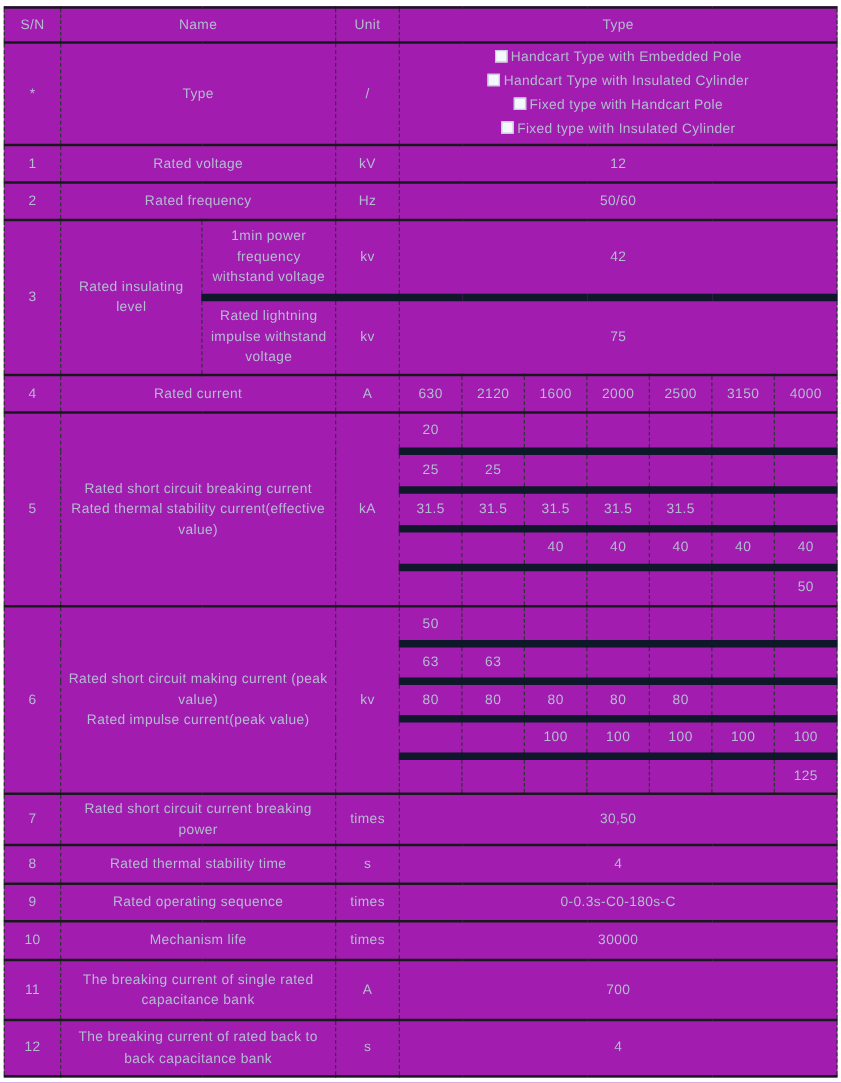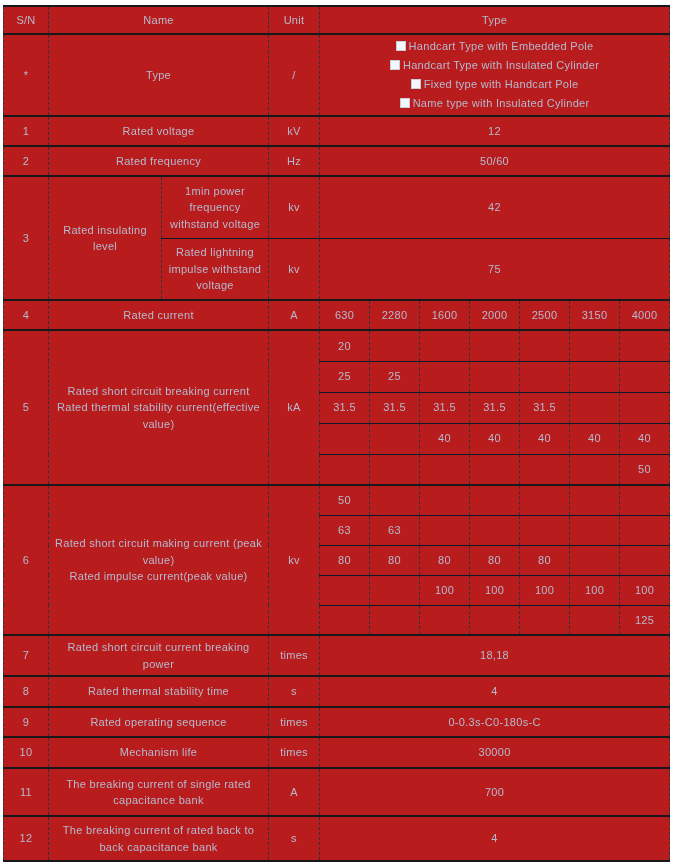--- a/index.html
+++ b/index.html
@@ -1,30 +1,30 @@
 <!DOCTYPE html>
 <html><head>
 <meta charset="utf-8">
 <style>
   html,body{margin:0;padding:0;background:#ffffff;}
   body{font-family:"Liberation Sans","DejaVu Sans",sans-serif;}
   .page{width:673px;height:866px;box-sizing:border-box;padding:5px 3px 8px 3px;background:#ffffff;}
   table.spec{
     border-collapse:collapse;table-layout:fixed;width:667px;
-    background:#b91c1c;color:#b3bbd1;font-size:11px;letter-spacing:.3px;
+    background:#a21caf;color:#b3bbd1;font-size:11px;letter-spacing:.3px;
     border-top:2px solid #18181c;border-bottom:2px solid #18181c;
     border-left:1px dashed #33333a;border-right:1px dashed #33333a;
   }
   th,td{
     border-left:1px dashed #33333a;border-right:1px dashed #33333a;
     text-align:center;vertical-align:middle;padding:2px 4px;
     font-weight:normal;line-height:1.5;overflow:hidden;
   }
   tr.major{border-top:2px solid #18181c;}
-  tr.sub{border-top:1px solid #0f172a;}
+  tr.sub{border-top:6px solid #0f172a;}
   .options div{line-height:19px;white-space:nowrap;}
   .cbx{display:inline-block;width:8px;height:8px;border:1px solid #c7cdda;
        background:#f4f8fd;margin-right:3px;vertical-align:-1px;}
 </style>
 </head>
 <body>
 
 <div class="page">
 <table class="spec">
   <colgroup>
@@ -50,21 +50,21 @@
   </tr>
 
   <tr class="major" style="height:80px">
     <td>*</td>
     <td colspan="2">Type</td>
     <td>/</td>
     <td colspan="7" class="options">
       <div><span class="cbx"></span><span>Handcart Type with Embedded Pole</span></div>
       <div><span class="cbx"></span><span>Handcart Type with Insulated Cylinder</span></div>
       <div><span class="cbx"></span><span>Fixed type with Handcart Pole</span></div>
-      <div><span class="cbx"></span><span>Name type with Insulated Cylinder</span></div>
+      <div><span class="cbx"></span><span>Fixed type with Insulated Cylinder</span></div>
     </td>
   </tr>
 
   <tr class="major" style="height:30px">
     <td>1</td>
     <td colspan="2">Rated voltage</td>
     <td>kV</td>
     <td colspan="7">12</td>
   </tr>
 
@@ -86,21 +86,21 @@
     <td>Rated lightning impulse withstand voltage</td>
     <td>kv</td>
     <td colspan="7">75</td>
   </tr>
 
   <tr class="major" style="height:30px">
     <td>4</td>
     <td colspan="2">Rated current</td>
     <td>A</td>
     <td>630</td>
-    <td>2280</td>
+    <td>2120</td>
     <td>1600</td>
     <td>2000</td>
     <td>2500</td>
     <td>3150</td>
     <td>4000</td>
   </tr>
 
   <tr class="major" style="height:31px">
     <td rowspan="5">5</td>
     <td rowspan="5" colspan="2">
@@ -202,21 +202,21 @@
     <td></td>
     <td></td>
     <td></td>
     <td>125</td>
   </tr>
 
   <tr class="major" style="height:41px">
     <td>7</td>
     <td colspan="2">Rated short circuit current breaking power</td>
     <td>times</td>
-    <td colspan="7">18,18</td>
+    <td colspan="7">30,50</td>
   </tr>
 
   <tr class="major" style="height:31px">
     <td>8</td>
     <td colspan="2">Rated thermal stability time</td>
     <td>s</td>
     <td colspan="7">4</td>
   </tr>
 
   <tr class="major" style="height:30px">

